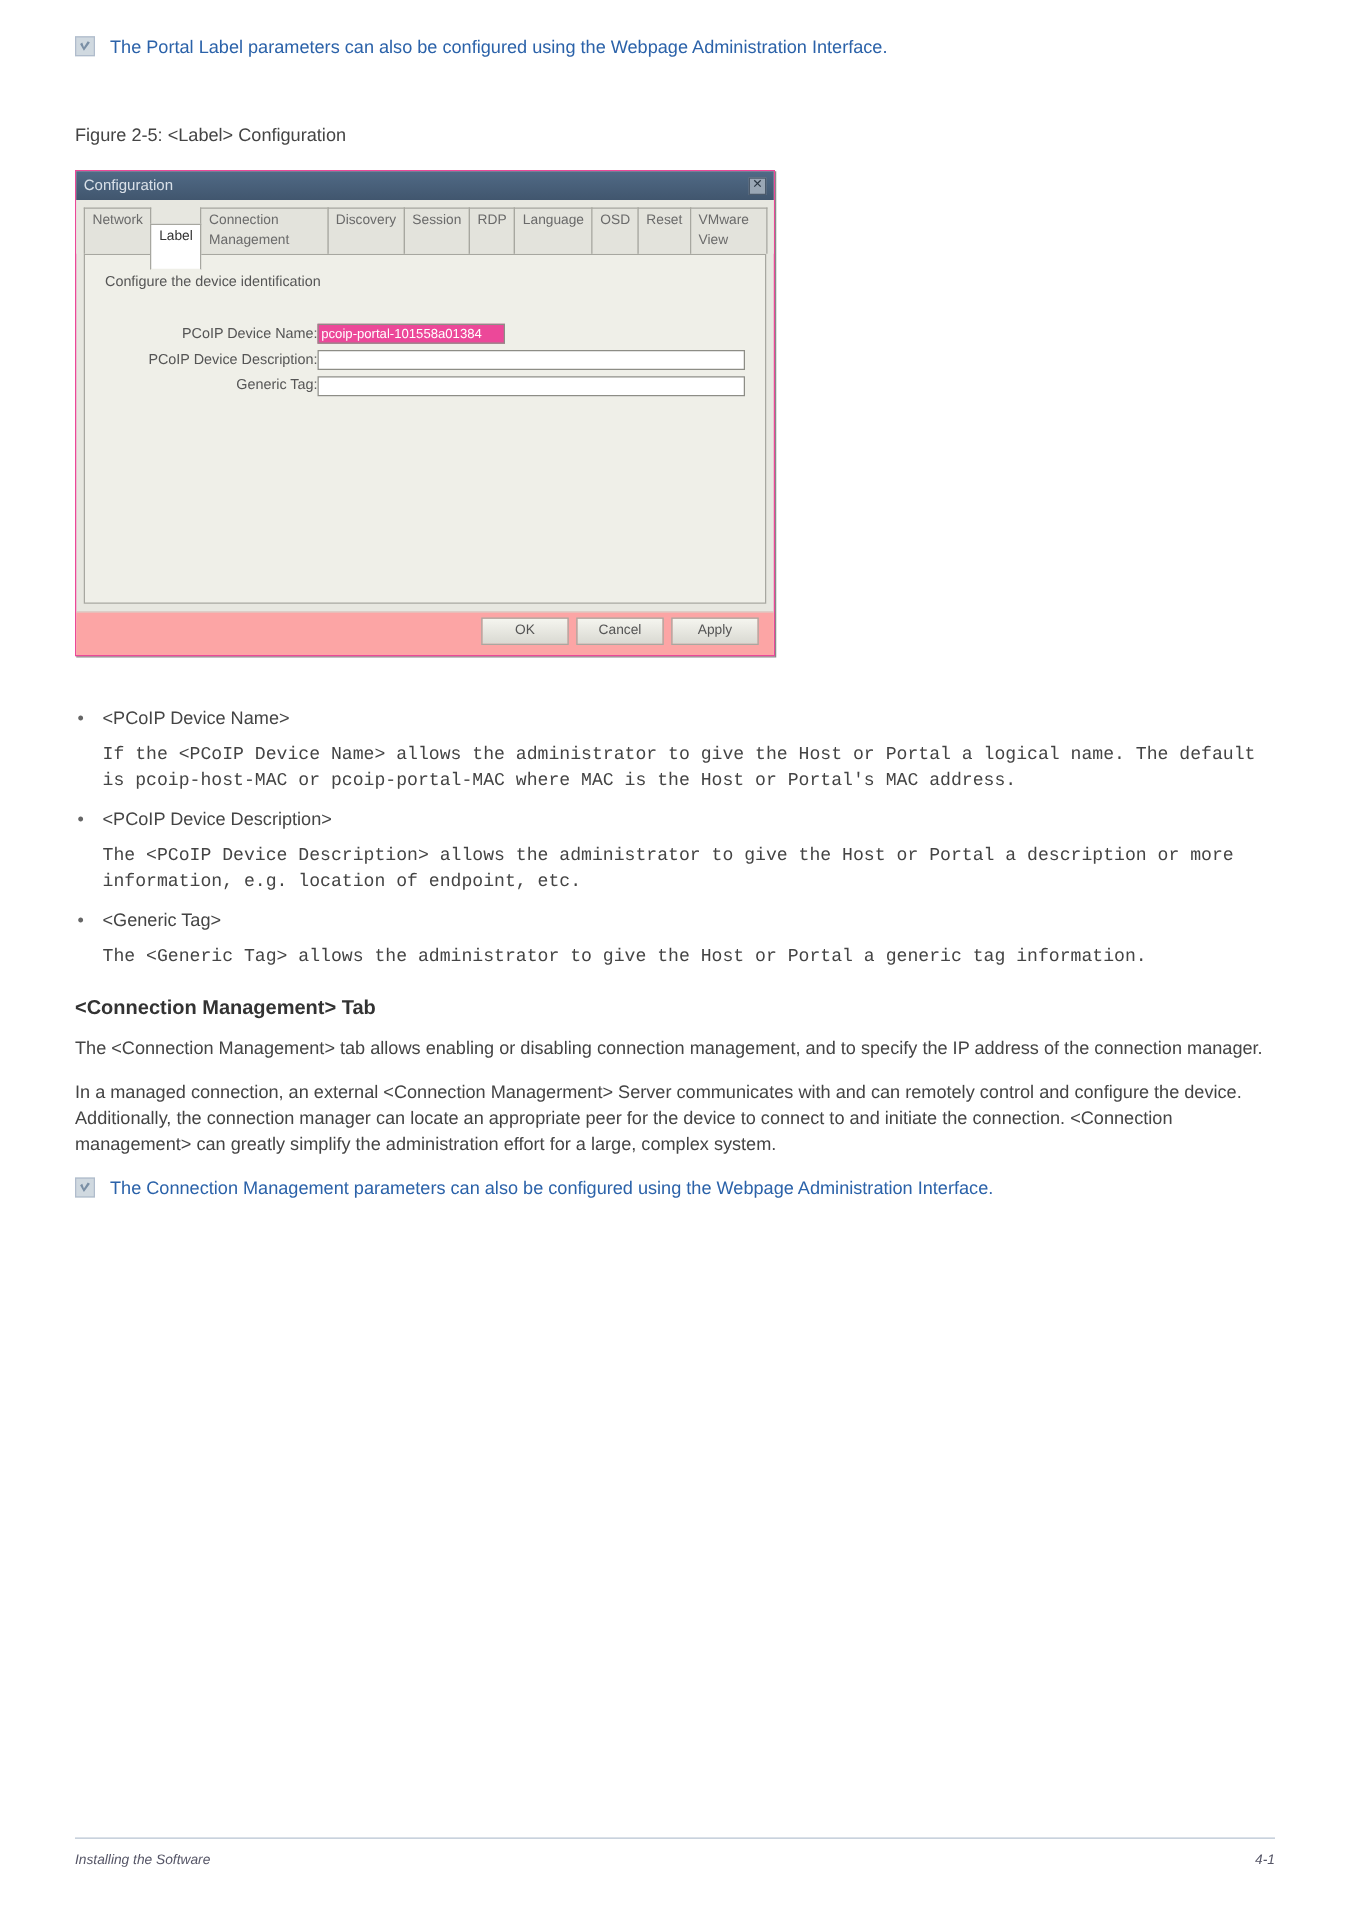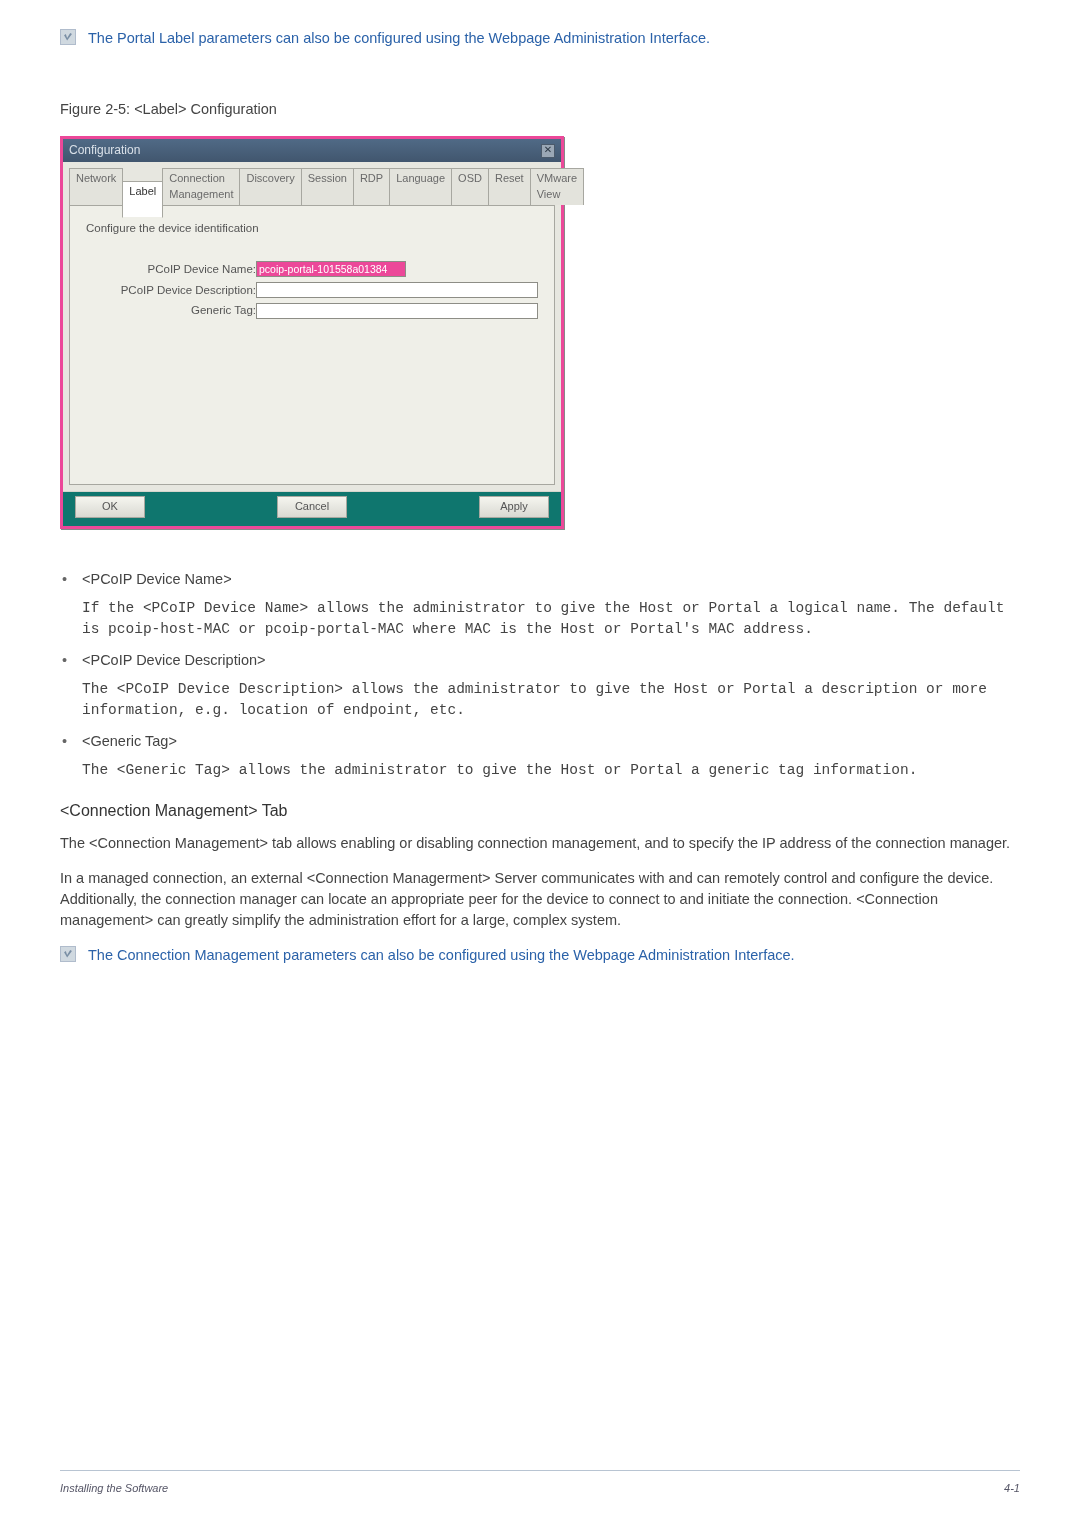--- a/index.html
+++ b/index.html
@@ -29,22 +29,22 @@
     justify-content: center;
     flex-shrink: 0;
     margin-top: 1px;
     position: relative;
   }
   .note-icon svg { width: 14px; height: 14px; }
   .note-text { color: #2b62a9; font-size: 14.5px; }
   .fig-caption { color: #444; margin: 50px 0 16px 0; font-size: 14.5px; }
   
   .dialog {
-    width: 504px;
-    border: 3px solid #ec4899;
+    width: 560px;
+    border: 1px solid #ec4899;
     box-shadow: 1px 1px 0 #888;
     background: #e7e7e0;
     margin-bottom: 40px;
   }
   .titlebar {
     background: linear-gradient(#506a86,#41566e);
     color: #d9e0e8;
     font-size: 12px;
     padding: 3px 6px;
     display: flex;
@@ -115,45 +115,45 @@
     display: flex;
     align-items: center;
   }
   .form-row .inp.sel {
     background: #ec4899;
     color: #fff;
     max-width: 150px;
   }
   .dialog-footer {
     display: flex;
-    justify-content: space-between;
+    justify-content: flex-end;
     padding: 4px 12px 8px 12px;
     gap: 6px;
-    background: #0f766e;
+    background: #fca5a5;
     border-top: 1px solid #d5d5cd;
   }
   .dlg-btn {
     font-size: 11px;
     color: #555;
     border: 1px solid #a8a8a0;
     background: linear-gradient(#f5f5ef,#d9d9d2);
     padding: 2px 0;
     width: 70px;
     text-align: center;
   }
   
   .bullet-block { margin: 30px 0 8px 0; }
   .bul-item { display:flex; margin-bottom:4px; }
   .bul-mark { width: 22px; flex-shrink:0; color:#666; padding-left:2px; }
   .bul-body { flex:1; }
   .bul-title { color:#444; margin-bottom:4px; }
   .bul-desc { color:#444; padding-left:22px; margin-bottom:10px;font-family:Liberation Mono, monospace; }
   
   h3.section {
-    font-weight: normal;
+    font-weight: bold;
     font-size: 16px;
     margin: 18px 0 10px 0;
     color: #333;
   }
   .para { color:#444; margin-bottom:14px; }
   
   .page-footer {
     position: absolute;
     bottom: 30px;
     left: 60px;

